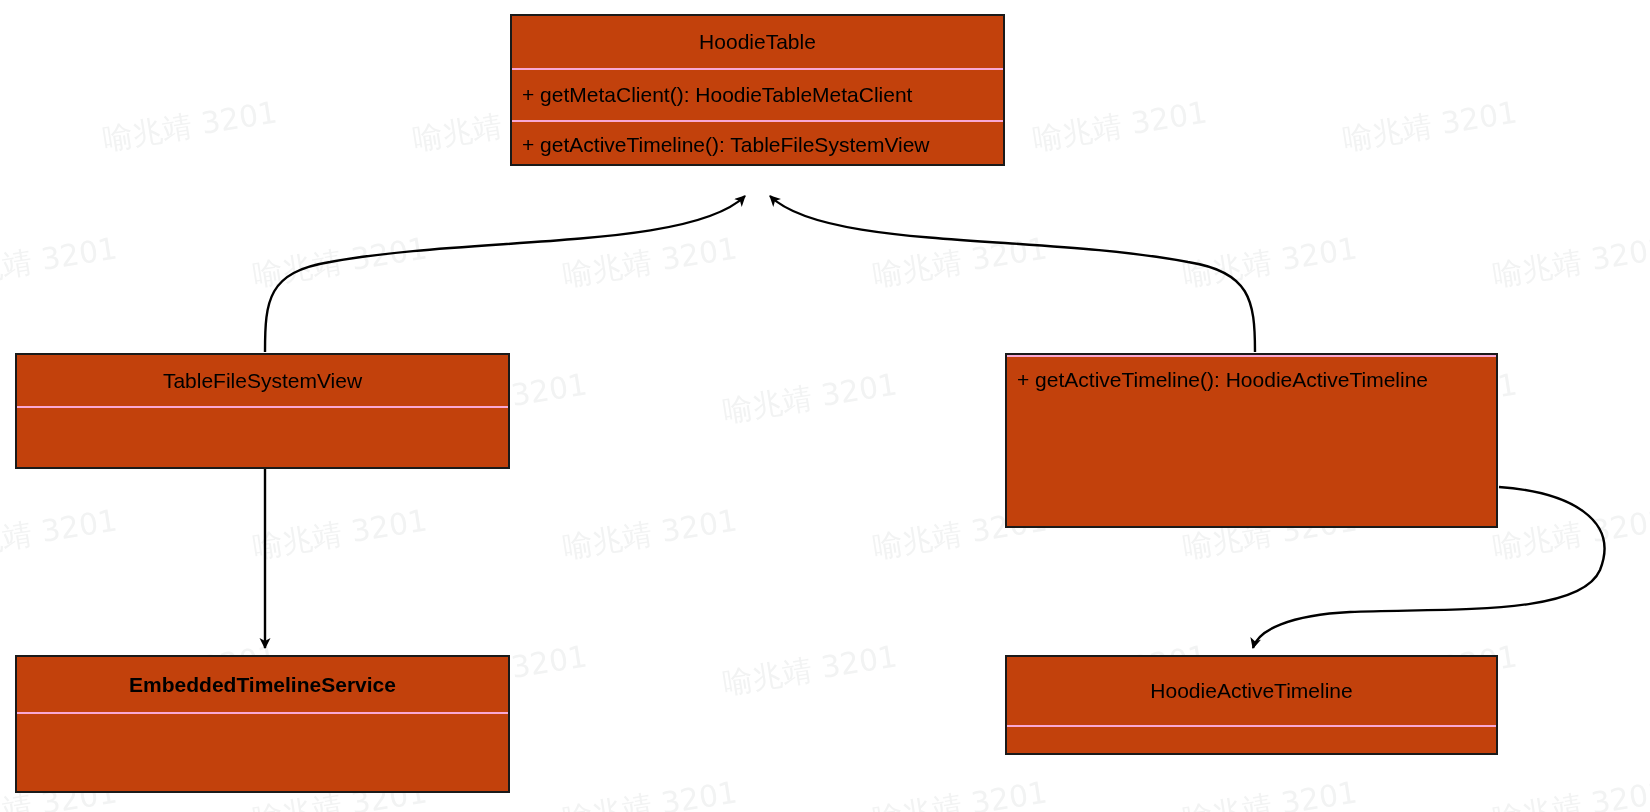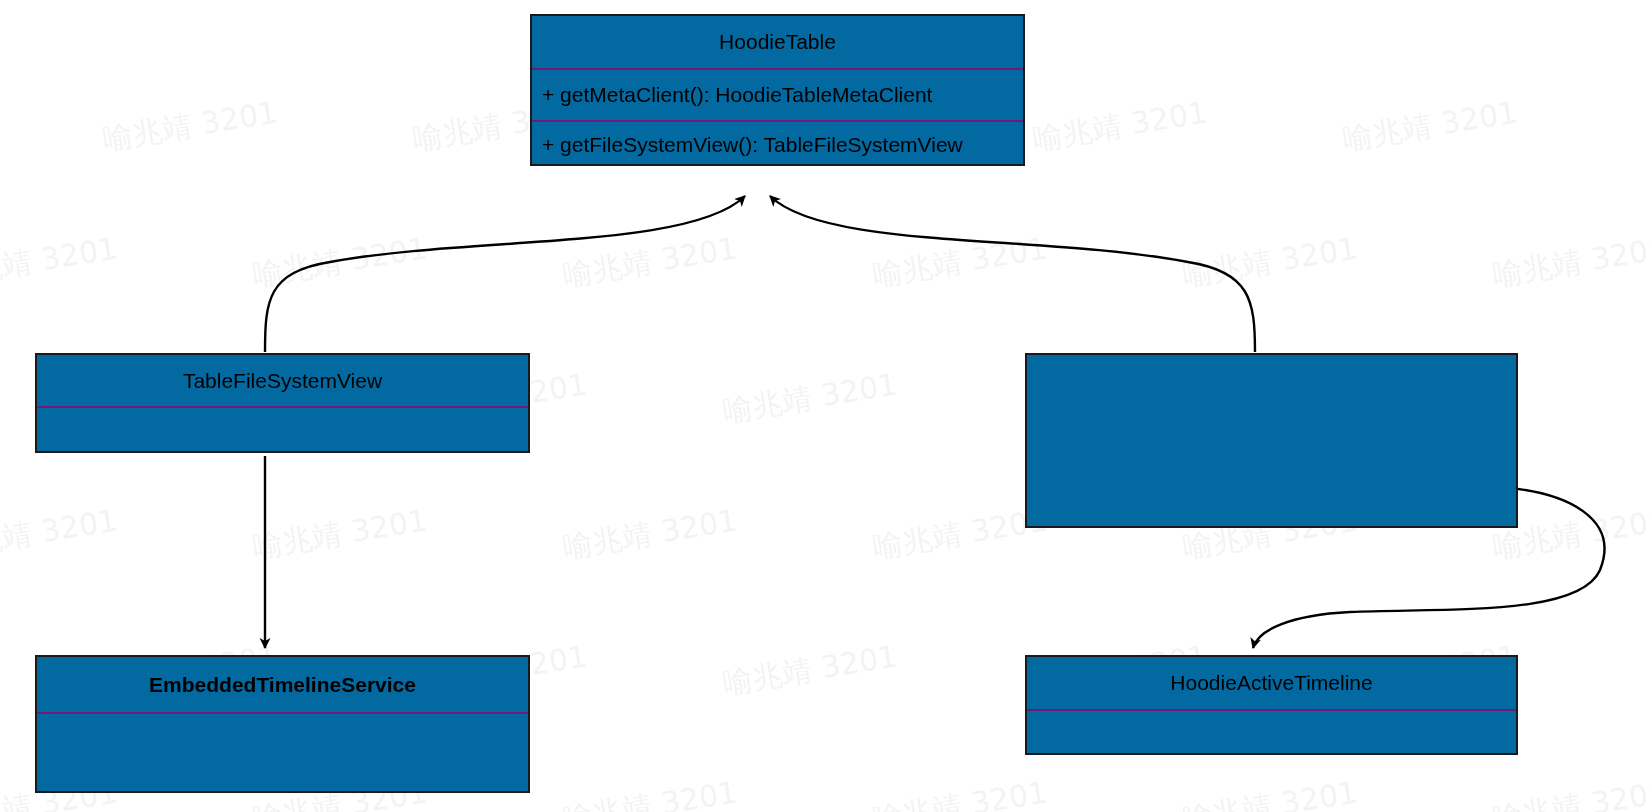--- a/index.html
+++ b/index.html
@@ -43,37 +43,36 @@
     width: 1650px;
     height: 812px;
     z-index: 1;
     pointer-events: none;
   }
 
   
   .uml-class {
     position: absolute;
     box-sizing: border-box;
-    background: #0369a1;
+    background: #c2410c;
     border: 2px solid #1a1a1a;
     z-index: 2;
-    margin-left: 20px;
   }
   .uml-title {
     box-sizing: border-box;
     text-align: center;
     font-size: 21px;
     color: #000000;
     display: flex;
     align-items: center;
     justify-content: center;
   }
   .uml-compartment {
     box-sizing: border-box;
-    border-top: 2px solid #701a75;
+    border-top: 2px solid #f9a8d4;
     font-size: 21px;
     color: #000000;
     padding: 0 10px;
     display: flex;
     align-items: center;
   }
   .uml-compartment.multiline {
     display: block;
     padding-top: 10px;
     line-height: 1.3;
@@ -139,32 +138,35 @@
     <path d="M 1499,487 C 1570,492 1620,520 1600,570 C 1580,616 1450,608 1350,612 C 1290,615 1258,630 1253,648" fill="none" stroke="#000000" stroke-width="2.4" marker-end="url(#arrowFilled)"></path>
   </svg>
 
   <div id="class-layer">
       <div class="uml-class" style="left: 510px; top: 14px; width: 495px; height: 152px;">
         <div class="uml-title" style="height: 52px;">HoodieTable</div>
         <div class="uml-compartment" style="height: 52px;">
           <span>+ getMetaClient(): HoodieTableMetaClient</span>
         </div>
         <div class="uml-compartment" style="height: 48px;">
-          <span>+ getFileSystemView(): TableFileSystemView</span>
+          <span>+ getActiveTimeline(): TableFileSystemView</span>
         </div>
       </div>
-      <div class="uml-class" style="left: 15px; top: 353px; width: 495px; height: 100px;">
+      <div class="uml-class" style="left: 15px; top: 353px; width: 495px; height: 116px;">
         <div class="uml-title" style="height: 51px;">TableFileSystemView</div>
         <div class="uml-compartment empty" style="height: 51px;"></div>
       </div>
       <div class="uml-class" style="left: 1005px; top: 353px; width: 493px; height: 175px;">
+        <div class="uml-compartment" style="height: 48px;">
+          <span>+ getActiveTimeline(): HoodieActiveTimeline</span>
+        </div>
       </div>
       <div class="uml-class" style="left: 15px; top: 655px; width: 495px; height: 138px; font-weight: bold;">
         <div class="uml-title" style="height: 55px;">EmbeddedTimelineService</div>
         <div class="uml-compartment empty" style="height: 83px;"></div>
       </div>
       <div class="uml-class" style="left: 1005px; top: 655px; width: 493px; height: 100px;">
-        <div class="uml-title" style="height: 52px;">HoodieActiveTimeline</div>
+        <div class="uml-title" style="height: 68px;">HoodieActiveTimeline</div>
         <div class="uml-compartment empty" style="height: 48px;"></div>
       </div>
     </div>
 
 </div>
 
 </body></html>

